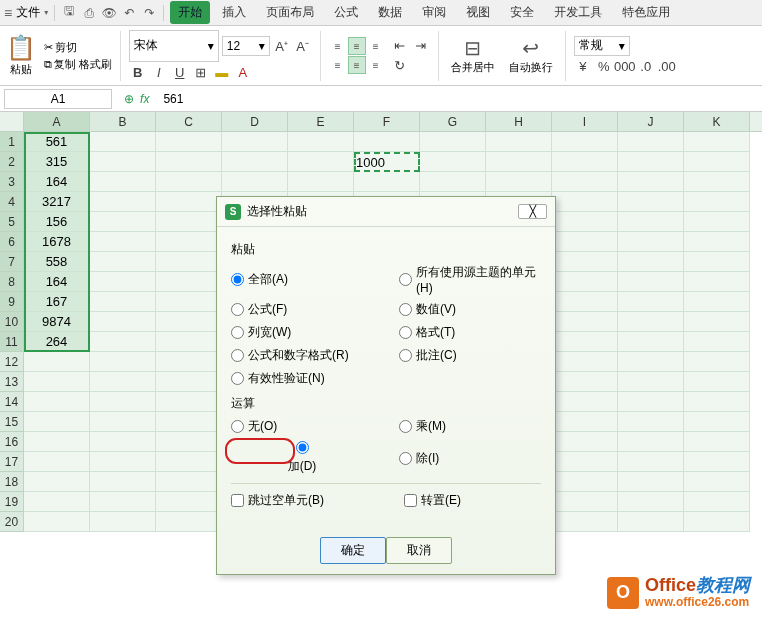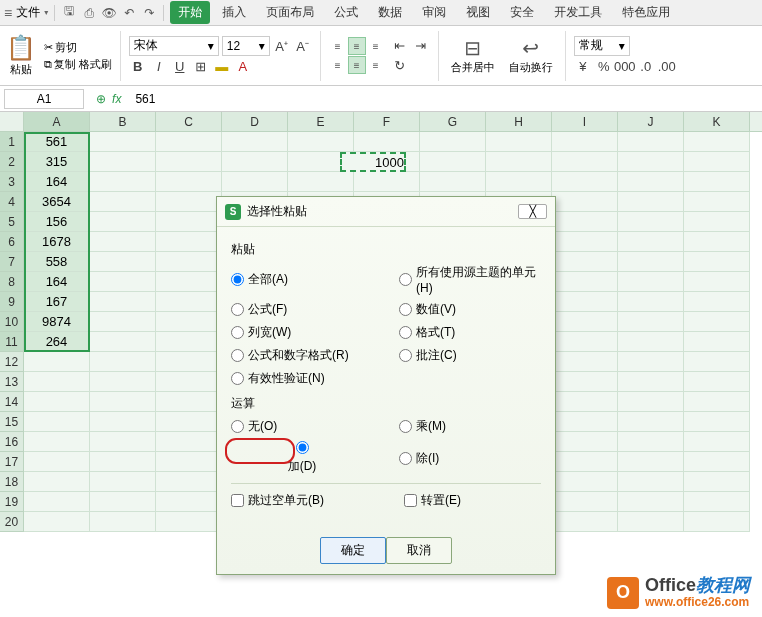--- a/index.html
+++ b/index.html
@@ -5,64 +5,64 @@
     * { box-sizing: border-box; margin: 0; padding: 0; }
     body { font-family: "Microsoft YaHei", SimSun, sans-serif; font-size: 12px; background: #fff; width: 762px; height: 617px; overflow: hidden; position: relative; }
     
     .menubar { display: flex; align-items: center; height: 26px; background: #f0f0f0; border-bottom: 1px solid #ccc; padding: 0 4px; gap: 4px; }
     .menubar .hamburger { font-size: 14px; color: #666; }
     .menubar .file-label { font-size: 12px; }
     .menubar .dd { font-size: 8px; color: #666; }
     .menubar .sep { width: 1px; height: 16px; background: #ccc; margin: 0 2px; }
     .menubar .ico { width: 16px; height: 16px; display: inline-flex; align-items: center; justify-content: center; color: #555; font-size: 12px; }
     .menubar .tab { padding: 3px 8px; font-size: 12px; color: #333; }
-    .menubar .tab.active { background: #2e9b4f; color: #ffffff; border-radius: 3px; }
+    .menubar .tab.active { background: #2e9b4f; color: #0f172a; border-radius: 3px; }
     
     .ribbon { display: flex; align-items: center; height: 60px; background: #fff; border-bottom: 1px solid #ccc; padding: 2px 4px; gap: 6px; }
     .ribbon-group { display: flex; flex-direction: column; gap: 2px; }
     .ribbon-row { display: flex; align-items: center; gap: 3px; }
     .paste-big { display: flex; flex-direction: column; align-items: center; padding: 2px; }
     .paste-big .ico { font-size: 24px; }
     .paste-big .lbl { font-size: 11px; }
     .rsep { width: 1px; height: 50px; background: #ddd; margin: 0 2px; }
     .small-btn { display: flex; align-items: center; gap: 2px; font-size: 11px; }
-    .font-sel { border: 1px solid #ccc; height: 20px; padding: 4px 4px; font-size: 12px; width: 90px; background: #fff; display: flex; align-items: center; justify-content: space-between; }
+    .font-sel { border: 1px solid #ccc; height: 32px; padding: 4px 4px; font-size: 12px; width: 90px; background: #fff; display: flex; align-items: center; justify-content: space-between; }
     .size-sel { border: 1px solid #ccc; height: 20px; padding: 0 4px; font-size: 12px; width: 48px; background: #fff; display: flex; align-items: center; justify-content: space-between; }
     .fmt-btn { width: 18px; height: 18px; display: inline-flex; align-items: center; justify-content: center; font-size: 13px; color: #444; }
     .fmt-btn.bold { font-weight: bold; }
     .fmt-btn.italic { font-style: italic; }
     .fmt-btn.underline { text-decoration: underline; }
     .align-grid { display: grid; grid-template-columns: repeat(3, 18px); grid-template-rows: repeat(2, 18px); gap: 1px; }
     .align-cell { border: 1px solid #fff; display: flex; align-items: center; justify-content: center; font-size: 10px; color: #555; }
     .align-cell.sel { background: #cde8d4; border: 1px solid #8bc99c; }
     .big-btn { display: flex; flex-direction: column; align-items: center; padding: 2px 4px; }
     .big-btn .ico { font-size: 20px; color: #555; }
     .big-btn .lbl { font-size: 11px; }
     .num-sel { border: 1px solid #ccc; height: 20px; padding: 0 4px; font-size: 12px; width: 56px; background: #fff; display: flex; align-items: center; justify-content: space-between; }
     
     .formula-bar { display: flex; align-items: center; height: 26px; border-bottom: 1px solid #ccc; }
-    .name-box { border: 1px solid #ccc; margin: 2px 4px; height: 20px; width: 80px; text-align: center; font-size: 12px; background: #fff; display: flex; align-items: center; justify-content: center; }
+    .name-box { border: 1px solid #ccc; margin: 2px 4px; height: 20px; width: 108px; text-align: center; font-size: 12px; background: #fff; display: flex; align-items: center; justify-content: center; }
     .fx-area { display: flex; align-items: center; gap: 6px; padding: 0 8px; }
     .fx-ico { color: #2e9b4f; font-size: 12px; }
     .formula-input { flex: 1; border: none; padding: 0 6px; font-size: 12px; height: 20px; }
     
     .sheet { position: relative; }
     .col-headers { display: flex; height: 20px; background: #e8f2ea; border-bottom: 1px solid #bcd4c0; }
     .corner { width: 24px; border-right: 1px solid #bcd4c0; background: #e8f2ea; }
     .col-h { width: 66px; border-right: 1px solid #bcd4c0; text-align: center; font-size: 12px; color: #333; line-height: 20px; background: #dcebdf; }
     .col-h.sel { background: #c3ddc8; }
     .rows { }
     .row { display: flex; height: 20px; }
     .row-h { width: 24px; border-right: 1px solid #bcd4c0; border-bottom: 1px solid #bcd4c0; text-align: center; font-size: 12px; color: #333; line-height: 20px; background: #dcebdf; }
     .row-h.sel { background: #c3ddc8; }
     .cell { width: 66px; border-right: 1px solid #d0e2d3; border-bottom: 1px solid #d0e2d3; font-size: 13px; line-height: 20px; text-align: center; background: #f0f7f1; }
     .cell.selected { background: #d6ead9; }
     
     .sel-border { position: absolute; border: 2px solid #2e9b4f; pointer-events: none; left: 24px; top: 20px; width: 66px; height: 220px; }
-    .marquee { position: absolute; border: 2px dashed #2e9b4f; pointer-events: none; left: 340px; top: 40px; width: 66px; height: 20px; background: #f0f7f1; text-align: right; font-size: 13px; line-height: 18px; }
+    .marquee { position: absolute; border: 2px dashed #2e9b4f; pointer-events: none; left: 354px; top: 40px; width: 66px; height: 20px; background: #f0f7f1; text-align: left; font-size: 13px; line-height: 18px; }
     
     .dialog { position: absolute; left: 216px; top: 196px; width: 340px; background: linear-gradient(#f8fbf4, #f0f5eb); border: 1px solid #8aa77a; box-shadow: 3px 3px 6px rgba(0,0,0,.2); }
     .dlg-title { display: flex; align-items: center; justify-content: space-between; padding: 6px 8px; font-size: 12px; border-bottom: 1px solid #d0dcc8; }
     .dlg-title .left { display: flex; align-items: center; gap: 6px; }
     .dlg-title .logo { width: 16px; height: 16px; background: #2e9b4f; color: #fff; border-radius: 3px; display: flex; align-items: center; justify-content: center; font-size: 10px; font-weight: bold; }
     .dlg-close { border: 1px solid #aaa; border-radius: 2px; padding: 0 10px; font-size: 11px; background: #fff; }
     .dlg-body { padding: 10px 14px; }
     .section-label { font-size: 12px; margin: 4px 0 6px; }
     .radio-grid { display: grid; grid-template-columns: 1fr 1fr; gap: 6px 26px; margin-bottom: 8px; }
     .radio-item { display: flex; align-items: center; gap: 4px; font-size: 12px; }
@@ -72,21 +72,21 @@
     hr.dlg-hr { border: none; border-top: 1px solid #cdd9c4; margin: 8px 0; }
     .chk-row { display: flex; gap: 80px; margin: 8px 0; }
     .chk-item { display: flex; align-items: center; gap: 4px; font-size: 12px; }
     .dlg-buttons { display: flex; justify-content: center; gap: 0; padding: 10px 14px; }
     .dlg-btn { border: 1px solid #8aa77a; background: #f4f8ef; padding: 4px 20px; font-size: 12px; border-radius: 2px; }
     .dlg-btn.primary { border-color: #3a85c9; background: #eaf2fb; }
     
     .watermark { position: absolute; right: 12px; bottom: 8px; display: flex; align-items: center; gap: 6px; }
     .watermark .wm-ico { width: 32px; height: 32px; background: #e8721c; color: #fff; border-radius: 4px; display: flex; align-items: center; justify-content: center; font-size: 18px; font-weight: bold; }
     .watermark .wm-text1 { color: #2079c9; font-size: 18px; font-weight: bold; font-style: italic; }
-    .watermark .wm-text1 b { color: #404040; font-style: normal; }
+    .watermark .wm-text1 b { color: #c2410c; font-style: normal; }
     .watermark .wm-col { display: flex; flex-direction: column; line-height: 1.1; }
     .watermark .wm-text2 { color: #e8721c; font-size: 12px; font-weight: bold; }
   </style>
 </head>
 <body>
 
 <div class="menubar">
   <span class="hamburger">≡</span>
   <span class="file-label">文件</span>
   <span class="dd">▾</span>
@@ -259,21 +259,21 @@
         <div class="cell"></div>
         <div class="cell"></div>
         <div class="cell"></div>
         <div class="cell"></div>
         <div class="cell"></div>
         <div class="cell"></div>
         <div class="cell"></div>
       </div>
       <div class="row">
         <div class="row-h sel">4</div>
-        <div class="cell selected">3654</div>
+        <div class="cell selected">3217</div>
         <div class="cell"></div>
         <div class="cell"></div>
         <div class="cell"></div>
         <div class="cell"></div>
         <div class="cell"></div>
         <div class="cell"></div>
         <div class="cell"></div>
         <div class="cell"></div>
         <div class="cell"></div>
         <div class="cell"></div>

